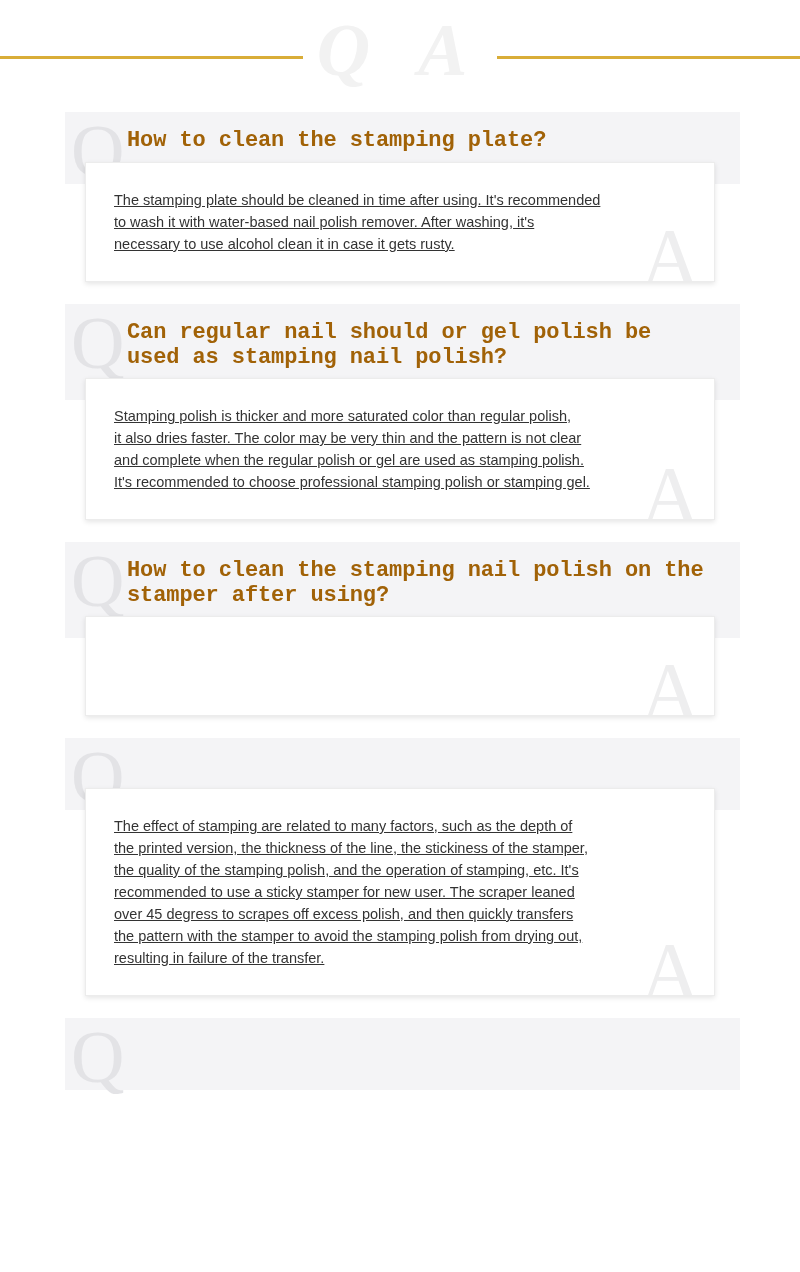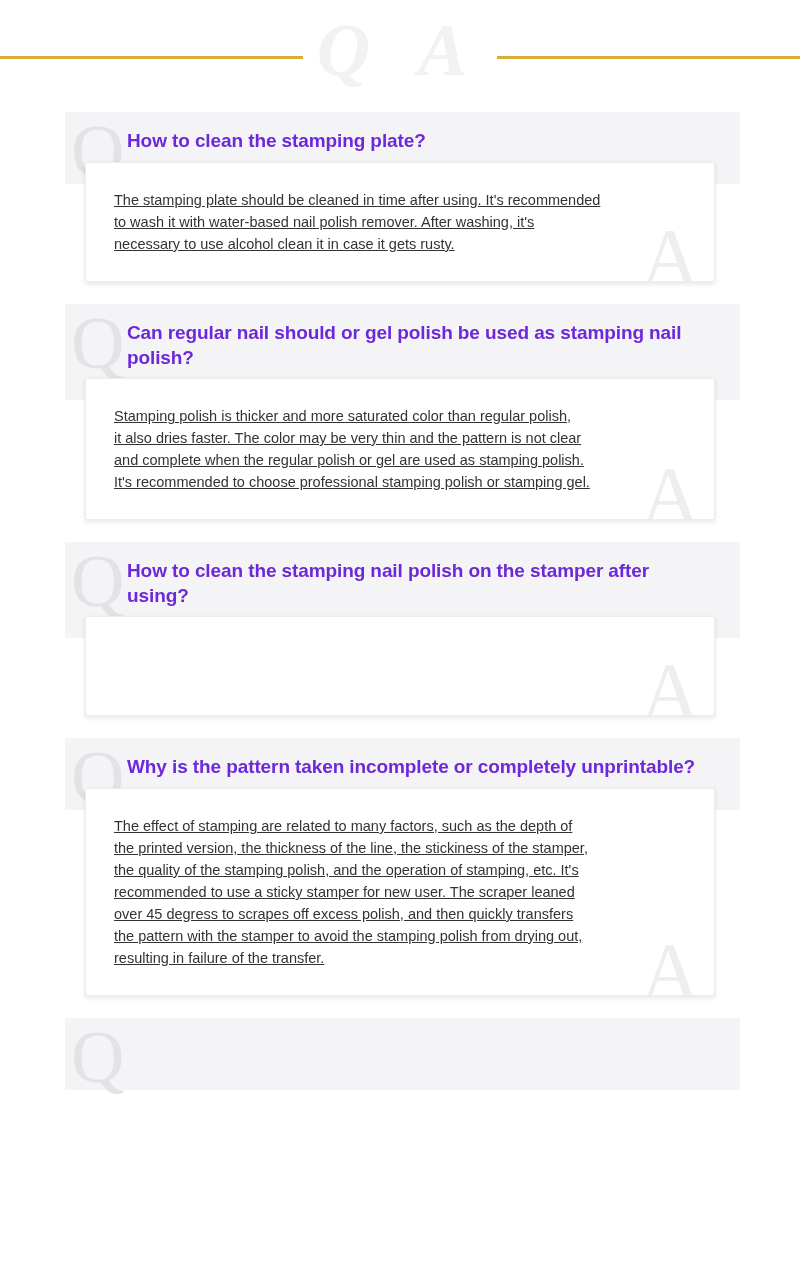--- a/index.html
+++ b/index.html
@@ -106,25 +106,26 @@
     font-family: "Liberation Serif", serif;
     font-size: 74px;
     line-height: 74px;
     color: #e3e3e6;
     user-select: none;
     font-weight: 400;
   }
 
   .question-text {
     position: relative;
-    font-size: 19px;
+    font-size: 22px;
     font-weight: 700;
     line-height: 25px;
-    color: #6d28d9;
+    color: #a16207;
     letter-spacing: -0.1px;
+    font-family: Liberation Mono, monospace;
   }
 
   
   .answer-card {
     position: relative;
     margin-left: 85px;
     margin-top: -22px;
     width: 630px;
     background: #ffffff;
     border: 1px solid #ececec;
@@ -205,21 +206,20 @@
         <div class="question-text">How to clean the stamping nail polish on the stamper after using?</div>
       </div>
       <div class="answer-card">
         <span class="a-mark">A</span>
       </div>
     </div>
 
     <div class="faq-item">
       <div class="question-band">
         <span class="q-mark">Q</span>
-        <div class="question-text">Why is the pattern taken incomplete or completely unprintable?</div>
       </div>
       <div class="answer-card">
         <span class="a-mark">A</span>
         <div class="answer-text">The effect of stamping are related to many factors, such as the depth of
 the printed version, the thickness of the line, the stickiness of the stamper,
 the quality of the stamping polish, and the operation of stamping, etc. It's
 recommended to use a sticky stamper for new user. The scraper leaned
 over 45 degress to scrapes off excess polish, and then quickly transfers
 the pattern with the stamper to avoid the stamping polish from drying out,
 resulting in failure of the transfer.</div>

